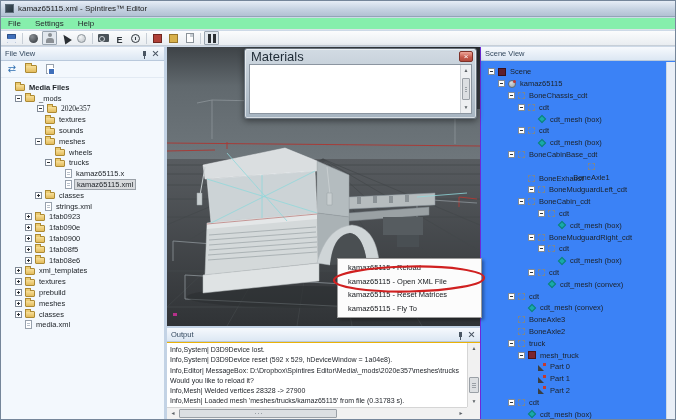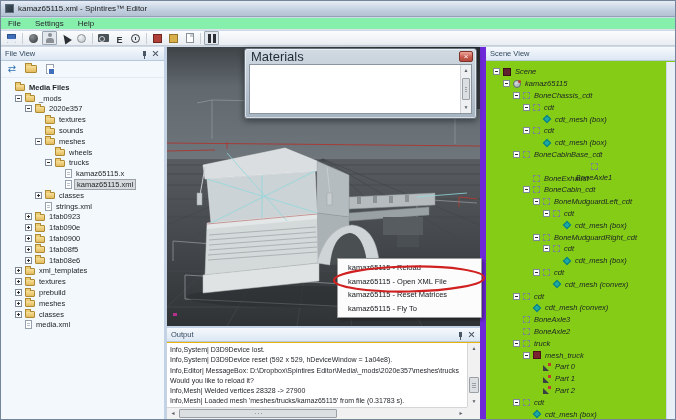--- a/index.html
+++ b/index.html
@@ -89,22 +89,22 @@
   .i-part::before{content:"";position:absolute;left:0;bottom:0;border-left:6px solid #3a3f44;border-top:6px solid transparent;}
   .i-part::after{content:"";position:absolute;right:0;top:0;width:3px;height:3px;background:#c23b30;}
   .tlabel{padding:0 1px;}
   .tlabel.sel{background:#d7dadd;box-shadow:0 0 0 1px #9aa1a8;padding:0 2px;}
   .tlabel.bold{font-weight:bold;}
 
   
   .viewport{position:absolute;left:166px;top:46px;width:313px;height:279px;background:#5f676d;overflow:hidden;}
 
   
-  .panel-right{position:absolute;left:479px;top:46px;right:0;bottom:0;background:#84cc16;border-left:6px solid #6d28d9;}
-  .sv-tree{position:absolute;top:15px;left:3px;right:10px;bottom:0;overflow:hidden;padding-top:4px;font-style:italic;}
+  .panel-right{position:absolute;left:479px;top:46px;right:0;bottom:0;background:#3b82f6;border-left:1px solid #6d28d9;}
+  .sv-tree{position:absolute;top:15px;left:3px;right:10px;bottom:0;overflow:hidden;padding-top:4px;}
   .sv-scroll{position:absolute;top:15px;right:0;width:9px;bottom:0;background:#e9eff7;border-left:1px solid #cdd9e6;}
 
   
   .output{position:absolute;left:166px;top:325px;width:313px;bottom:0;background:#eab308;border-top:2px solid #c3d3e5;}
   .out-body{position:absolute;top:15px;left:0;right:13px;bottom:12px;overflow:hidden;padding:2px 0 0 3px;background:#fff;}
   .logline{font-size:7px;line-height:10.3px;color:#23272d;white-space:nowrap;}
   .sbar{background:#f1f1f1;position:absolute;}
   .out-vsb{top:15px;right:0;width:13px;bottom:12px;border-left:1px solid #d5d5d5;}
   .out-hsb{left:0;right:13px;bottom:0;height:12px;border-top:1px solid #d5d5d5;}
   .sb-corner{right:0;bottom:0;width:13px;height:12px;}
@@ -221,21 +221,21 @@
         <div class="trow" style="padding-left: 4px;">
           <span class="exp-sp"></span>
           <span class="tico i-folder"></span>
           <span class="tlabel bold">Media Files</span>
         </div>
         <div class="trow" style="padding-left: 14px;">
           <span class="exp "></span>
           <span class="tico i-folder"></span>
           <span class="tlabel">_mods</span>
         </div>
-        <div class="trow" style="padding-left: 24px;">
+        <div class="trow" style="padding-left: 36px; font-family: Liberation Serif, serif;">
           <span class="exp "></span>
           <span class="tico i-folder"></span>
           <span class="tlabel">2020e357</span>
         </div>
         <div class="trow" style="padding-left: 34px;">
           <span class="exp-sp"></span>
           <span class="tico i-folder"></span>
           <span class="tlabel">textures</span>
         </div>
         <div class="trow" style="padding-left: 34px;">
@@ -493,29 +493,29 @@
         <div class="trow" style="padding-left: 34px; flex-direction: column;">
           <span class="exp-sp"></span>
           <span class="tico i-bone"></span>
           <span class="tlabel">BoneAxle1</span>
         </div>
         <div class="trow" style="padding-left: 34px;">
           <span class="exp-sp"></span>
           <span class="tico i-bone"></span>
           <span class="tlabel">BoneExhaust</span>
         </div>
+        <div class="trow" style="padding-left: 44px;">
+          <span class="exp "></span>
+          <span class="tico i-bone"></span>
+          <span class="tlabel">BoneMudguardLeft_cdt</span>
+        </div>
         <div class="trow" style="padding-left: 34px;">
           <span class="exp "></span>
           <span class="tico i-bone"></span>
           <span class="tlabel">BoneCabin_cdt</span>
-        </div>
-        <div class="trow" style="padding-left: 44px;">
-          <span class="exp "></span>
-          <span class="tico i-bone"></span>
-          <span class="tlabel">BoneMudguardLeft_cdt</span>
         </div>
         <div class="trow" style="padding-left: 54px;">
           <span class="exp "></span>
           <span class="tico i-bone"></span>
           <span class="tlabel">cdt</span>
         </div>
         <div class="trow" style="padding-left: 64px;">
           <span class="exp-sp"></span>
           <span class="tico i-diamond"></span>
           <span class="tlabel">cdt_mesh (box)</span>

